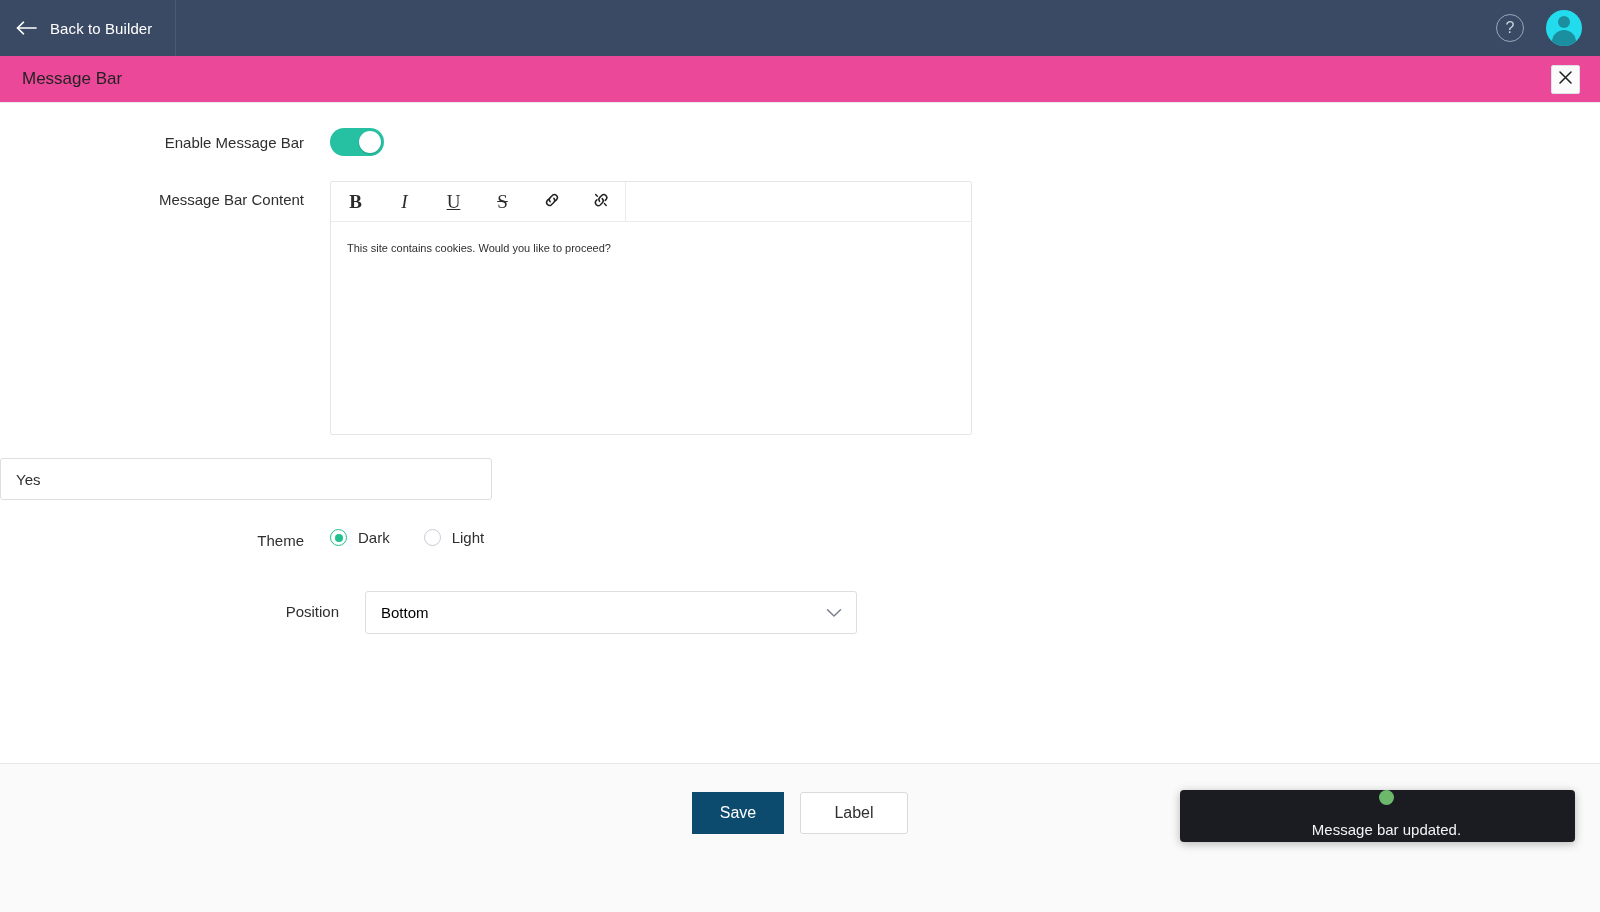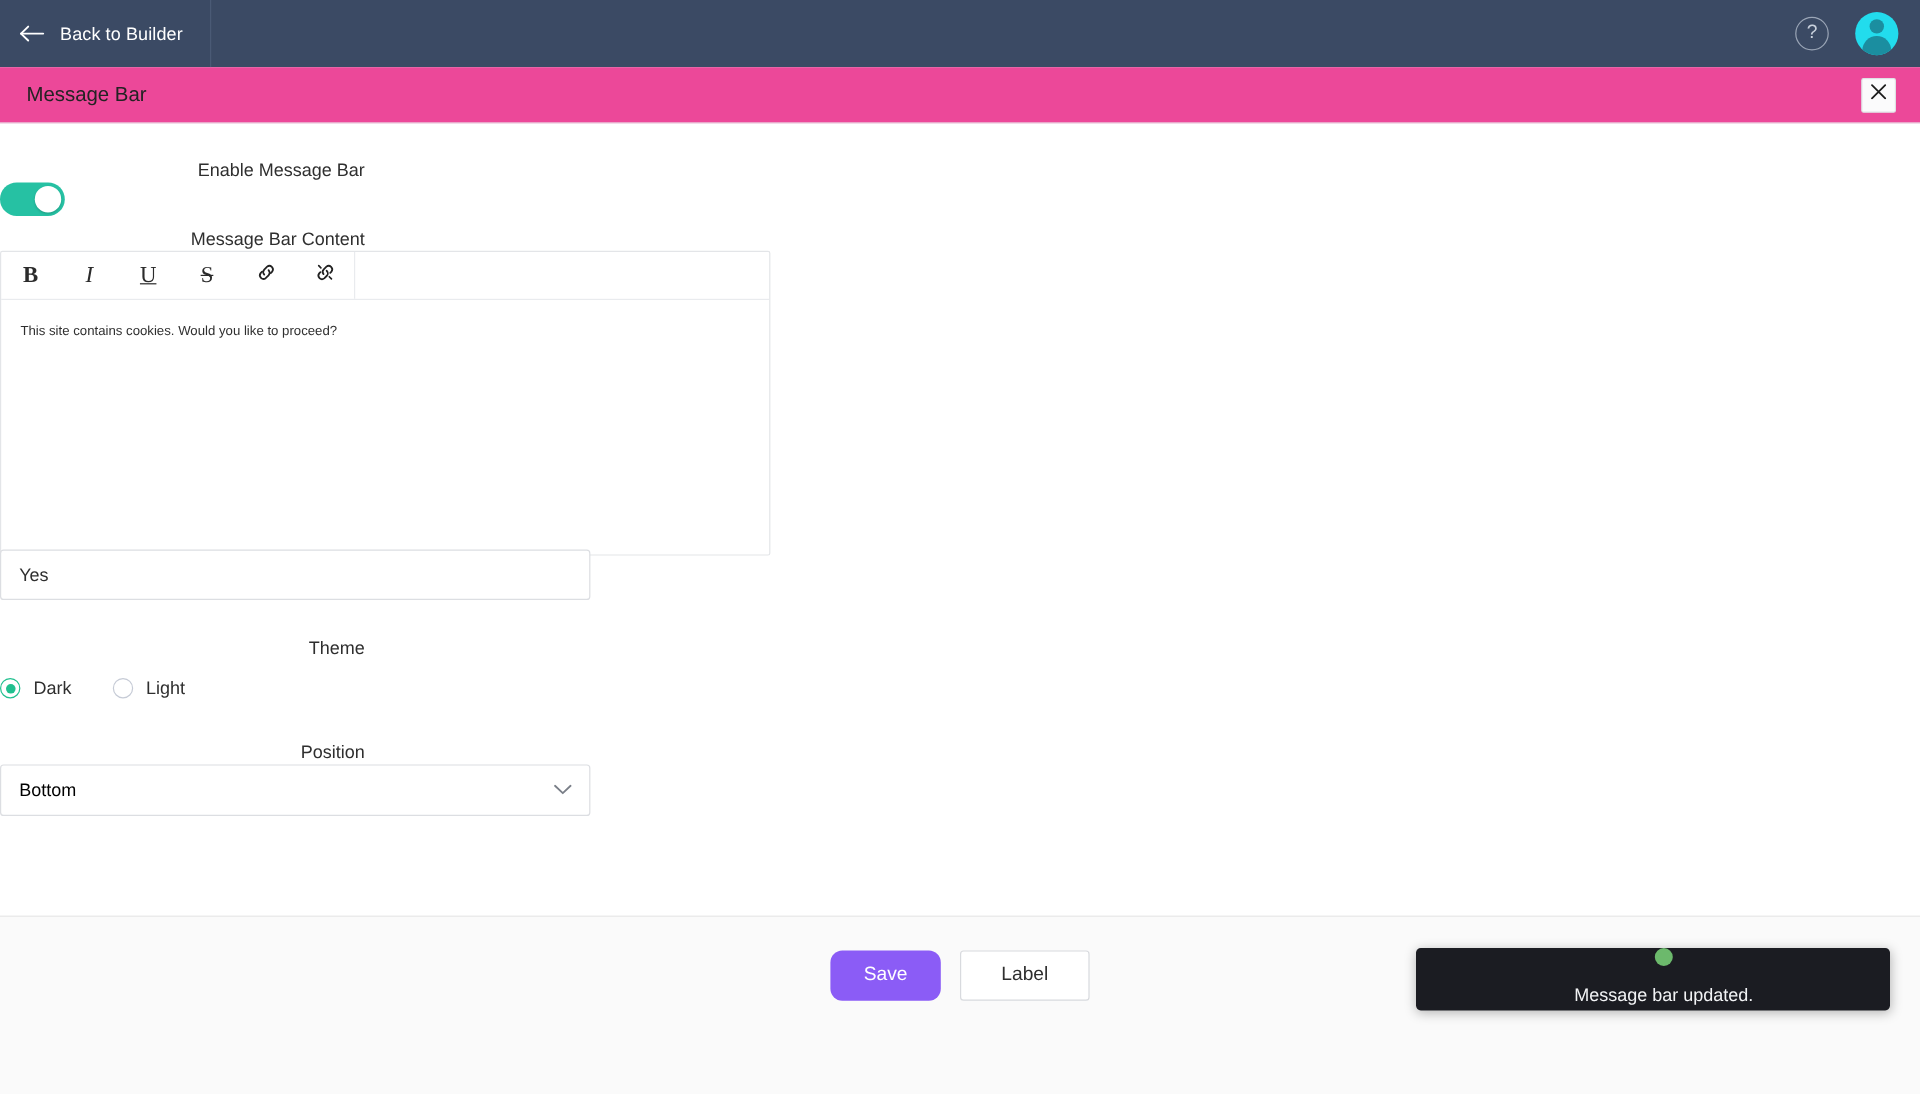--- a/index.html
+++ b/index.html
@@ -60,21 +60,21 @@
     margin-left: auto; margin-right: 20px;
     width: 29px; height: 29px;
     border: 1px solid #dfe1e5; background: #fbfbfc; border-radius: 2px;
     display: flex; align-items: center; justify-content: center;
     cursor: pointer;
   }
 
   
   .body { position: absolute; left: 0; top: 103px; width: 1600px; height: 660px; background: #fff; }
 
-  .row { display: flex; align-items: flex-start; position: absolute; flex-direction: column; }
+  .row { display: flex; align-items: flex-start; position: absolute; }
   .flabel {
     width: 330px; text-align: right; padding-right: 26px;
     font-size: 15px; color: #2f2f2f; line-height: 1.2;
     position: relative; white-space: nowrap;
   }
   .req { color: #ee5a52; font-size: 14px; position: relative; top: -3px; margin-right: 2px; }
 
   
   .row-enable { top: 25px; left: 0; }
   .row-enable .flabel { padding-top: 6px; }
@@ -118,53 +118,53 @@
   .txtinput {
     width: 492px; height: 42px;
     border: 1px solid #dcdee2; border-radius: 3px; background: #fff;
     padding: 0 15px; display: flex; align-items: center;
     font-size: 15px; color: #2f2f2f; cursor: text;
   }
 
   
   .row-theme { top: 425px; left: 0; }
   .row-theme .flabel { padding-top: 4px; }
-  .radios { display: flex; align-items: center; gap: 34px; padding-top: 1px; margin-top: 14px; }
+  .radios { display: flex; align-items: center; gap: 34px; padding-top: 1px; }
   .radio { display: flex; align-items: center; gap: 11px; cursor: pointer; }
   .dot {
     width: 17px; height: 17px; border-radius: 50%;
     border: 1.6px solid #c6cbd6; background: #fff;
     display: flex; align-items: center; justify-content: center; flex: none;
   }
   .dot.on { border-color: #21c08f; }
   .dot.on::after { content: ""; width: 8px; height: 8px; border-radius: 50%; background: #21c08f; }
   .radio span { font-size: 15px; color: #2f2f2f; }
 
   
-  .row-position { top: 504px; left: 0; }
+  .row-position { top: 488px; left: 0; padding-left: 35px; }
   .row-position .flabel { padding-top: 12px; }
   .selectbox {
     width: 492px; height: 43px;
     border: 1px solid #dcdee2; border-radius: 3px; background: #fff;
     padding: 0 14px 0 15px; display: flex; align-items: center;
     font-size: 15px; color: #000000; cursor: pointer;
   }
   .selectbox .val { flex: 1; }
 
   
   .footer {
     position: absolute; left: 0; top: 763px; width: 1600px; height: 149px;
     background: #fafafa; border-top: 1px solid #e8e8e8;
   }
   .footer-actions {
     position: absolute; left: 0; top: 28px; width: 1600px;
     display: flex; justify-content: center; align-items: center; gap: 16px;
   }
   .btn-save {
-    width: 92px; height: 42px; border-radius: 10px; background: #8b5cf6; border: none;
+    width: 92px; height: 42px; border-radius: 0; background: #0c4a6e; border: none;
     color: #fff; font-size: 16px; font-family: "Liberation Sans", sans-serif;
     cursor: pointer;
   }
   .btn-cancel {
     width: 108px; height: 42px; border-radius: 3px; background: #fff;
     border: 1px solid #d8dade; color: #2f2f2f; font-size: 16px;
     font-family: "Liberation Sans", sans-serif; cursor: pointer;
   }
 
   

